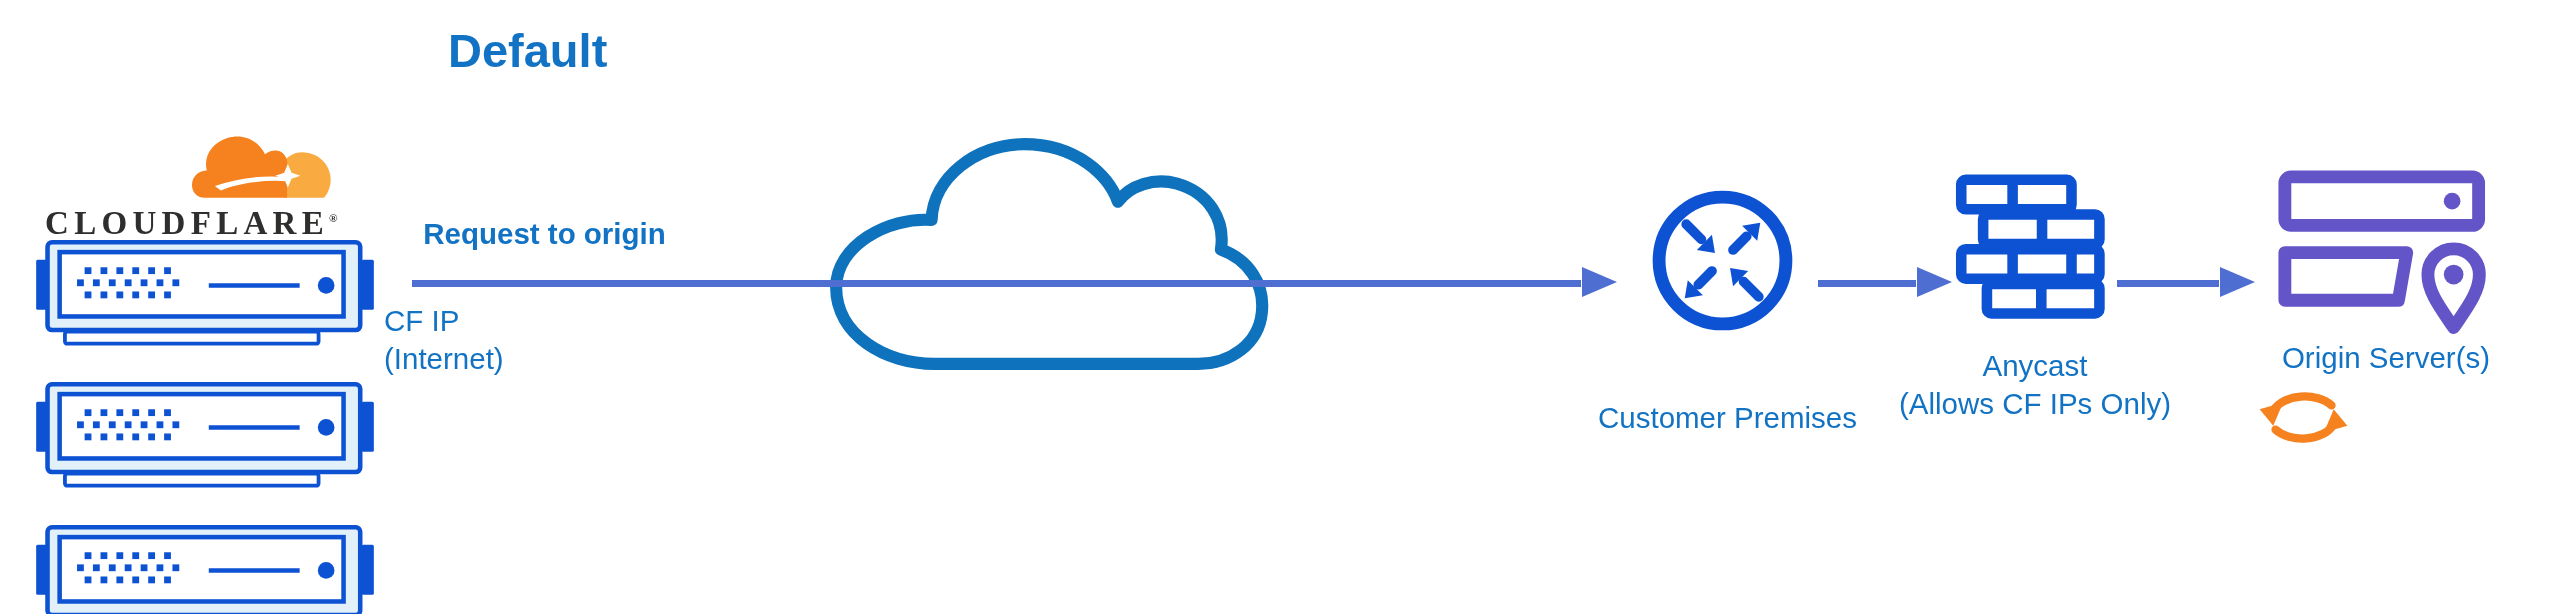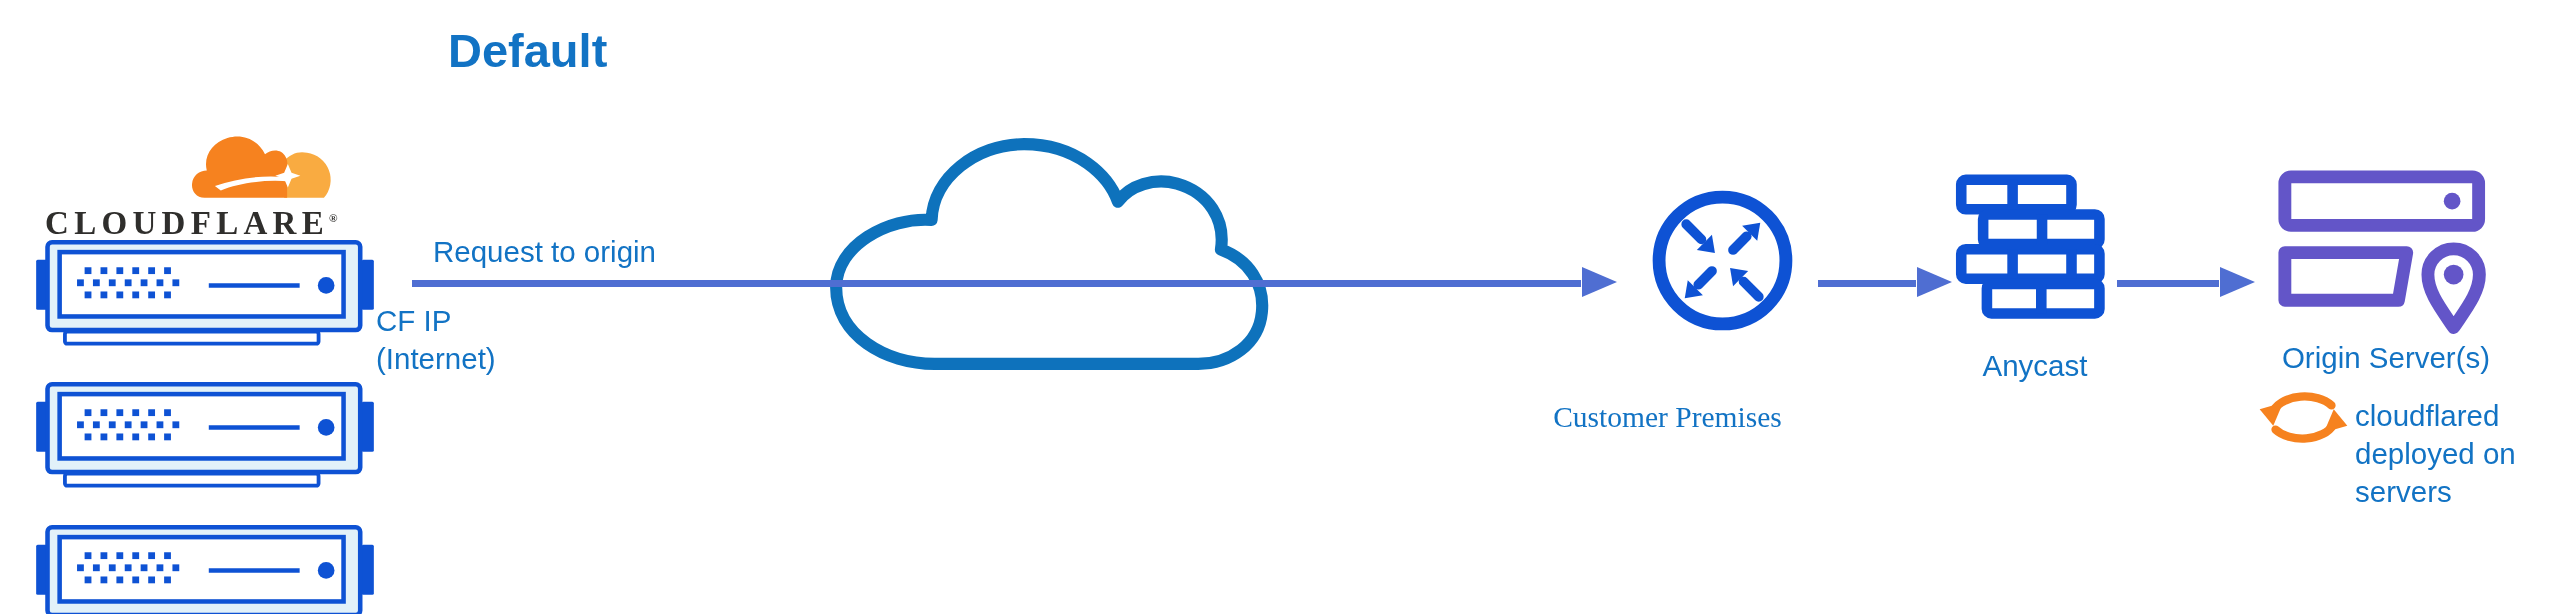--- a/index.html
+++ b/index.html
@@ -152,22 +152,22 @@
     </svg>
   </div>
 
   <div class="abs hline" style="left:412px;top:260px;width:1169px;"></div>
   <div class="abs ah" style="left:1582px;top:247px;"></div>
   <div class="abs hline" style="left:1818px;top:260px;width:98px;"></div>
   <div class="abs ah" style="left:1917px;top:247px;"></div>
   <div class="abs hline" style="left:2117px;top:260px;width:102px;"></div>
   <div class="abs ah" style="left:2220px;top:247px;"></div>
 
-  <div class="abs label center" style="left:412px;top:213px;width:265px;">Request to origin</div>
-  <div class="abs" style="left:376px;top:282px;">
+  <div class="abs label center" style="left:412px;top:195px;width:265px;font-weight:bold;">Request to origin</div>
+  <div class="abs" style="left:384px;top:282px;">
     <div class="label">CF IP</div>
     <div class="label">(Internet)</div>
   </div>
 
   <div class="abs" style="left:1647px;top:165px;">
     <svg width="151" height="151" viewBox="0 0 200 200">
       <circle class="st-cloud fi-white" cx="100" cy="100" r="84" stroke-width="17" style="stroke:var(--icon_blue)"></circle>
       <g class="st-icon no-fill" stroke-width="13" stroke-linecap="round">
         <line x1="52" y1="52" x2="72" y2="72"></line>
         <line x1="148" y1="148" x2="128" y2="128"></line>
@@ -175,21 +175,21 @@
         <line x1="86" y1="114" x2="68" y2="132"></line>
       </g>
       <g class="fi-icon">
         <polygon points="90,90 66,86 86,66"></polygon>
         <polygon points="110,110 114,134 134,114"></polygon>
         <polygon points="150,50 126,54 146,74"></polygon>
         <polygon points="50,150 54,126 74,146"></polygon>
       </g>
     </svg>
   </div>
-  <div class="abs" style="left:1516px;top:377px;width:303px;font-family:Liberation Serif, serif;">
+  <div class="abs" style="left:1576px;top:377px;width:303px;">
     <div class="label center" style="line-height:41px;">Customer Premises</div>
   </div>
 
   <div class="abs" style="left:1955px;top:153px;">
     <svg width="162" height="148" viewBox="0 0 214 196">
       <g class="st-icon fi-white" stroke-width="14" stroke-linejoin="round">
         <rect x="8" y="9" width="146" height="39" rx="6"></rect>
         <rect x="37" y="55" width="154" height="39" rx="6"></rect>
         <rect x="8" y="101" width="183" height="39" rx="6"></rect>
         <rect x="42" y="147" width="149" height="39" rx="6"></rect>
@@ -198,20 +198,21 @@
         <line x1="76" y1="9" x2="76" y2="48"></line>
         <line x1="115" y1="55" x2="115" y2="94"></line>
         <line x1="76" y1="101" x2="76" y2="140"></line>
         <line x1="154" y1="101" x2="154" y2="140"></line>
         <line x1="114" y1="147" x2="114" y2="186"></line>
       </g>
     </svg>
   </div>
   <div class="abs" style="left:1846px;top:327px;width:378px;">
     <div class="label center">Anycast</div>
+    <div class="label center">(Allows CF IPs Only)</div>
   </div>
 
   <div class="abs" style="left:2272px;top:144px;">
     <svg width="221" height="178" viewBox="0 0 292 235">
       <rect class="st-purple fi-white" x="17" y="17" width="256" height="64" rx="8" stroke-width="17" stroke-linejoin="round"></rect>
       <circle class="fi-purple" cx="238" cy="49" r="11"></circle>
       <polygon class="st-purple fi-white" points="17,117 178,117 167,180 17,180" stroke-width="17" stroke-linejoin="round"></polygon>
       <path class="st-purple fi-white" stroke-width="17" stroke-linejoin="round" d="M 240 216 C 224 192 206 170 206 146 A 34 34 0 1 1 274 146 C 274 170 256 192 240 216 Z"></path>
       <circle class="fi-purple" cx="240" cy="146" r="13"></circle>
     </svg>
@@ -223,20 +224,15 @@
       <g class="st-orange no-fill" stroke-width="11" stroke-linecap="round">
         <path d="M 101 27 A 43 27 0 0 0 25 33"></path>
         <path d="M 27 59 A 43 27 0 0 0 103 53"></path>
       </g>
       <g class="fi-orange">
         <polygon points="6,32 37,23 24,54"></polygon>
         <polygon points="122,54 91,63 104,32"></polygon>
       </g>
     </svg>
   </div>
-  <div class="abs" style="left:2355px;top:377px;">
-    <div class="label">cloudflared</div>
-    <div class="label">deployed on</div>
-    <div class="label">servers</div>
-  </div>
 
 </div>
 
 
 </body></html>

